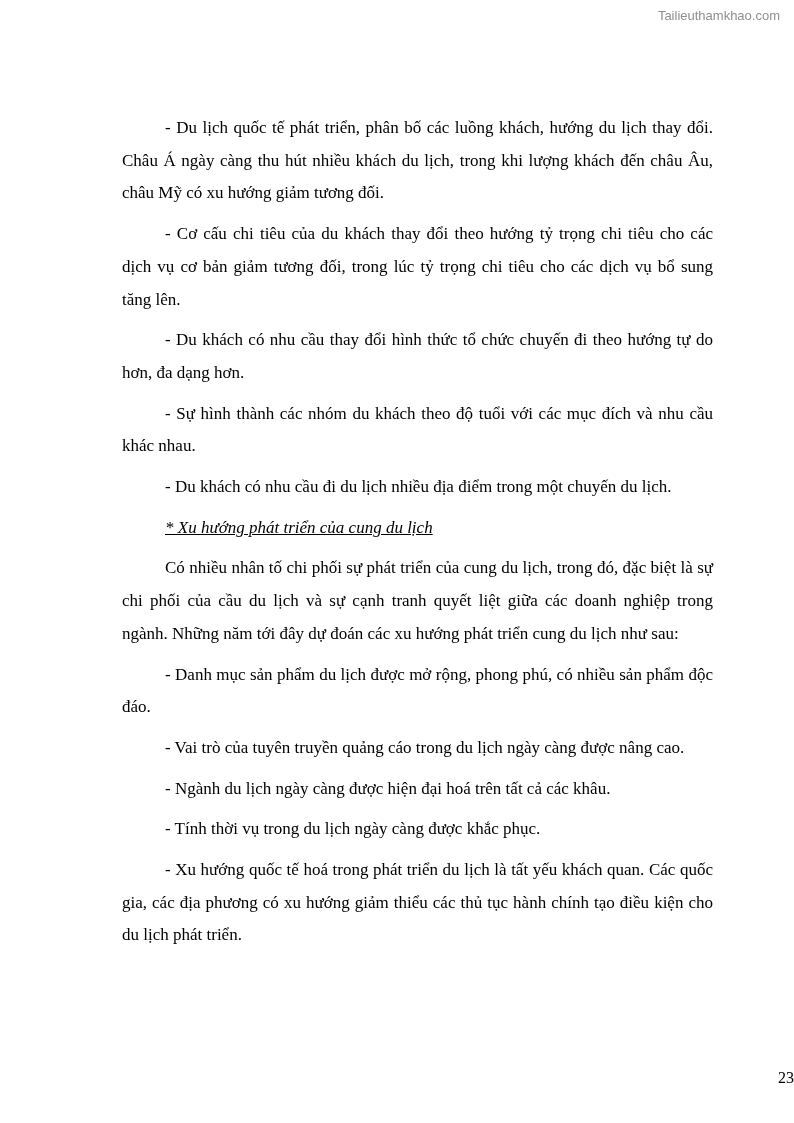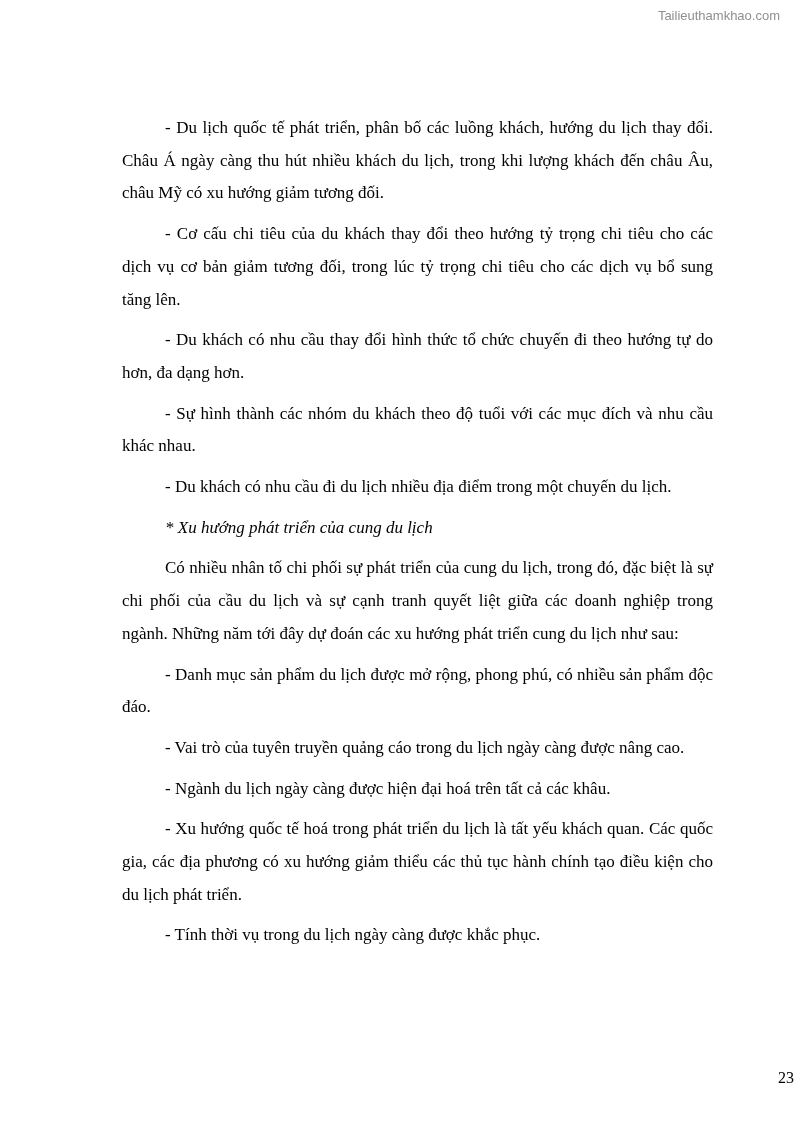--- a/index.html
+++ b/index.html
@@ -34,20 +34,21 @@
     line-height: 32.7px;
     text-align: justify;
   }
   .content p {
     margin: 8px;
     padding: 0;
     text-indent: 43px;
   }
   .content p.italic {
     font-style: italic;
+    text-decoration: underline;
   }
   .page-number {
     position: absolute;
     bottom: 36px;
     left: 0;
     width: 100%;
     text-align: right;
     font-size: 16px;
   }
 </style>
@@ -62,19 +63,19 @@
     <p>- Du lịch quốc tế phát triển, phân bố các luồng khách, hướng du lịch thay đổi. Châu Á ngày càng thu hút nhiều khách du lịch, trong khi lượng khách đến châu Âu, châu Mỹ có xu hướng giảm tương đối.</p>
     <p>- Cơ cấu chi tiêu của du khách thay đổi theo hướng tỷ trọng chi tiêu cho các dịch vụ cơ bản giảm tương đối, trong lúc tỷ trọng chi tiêu cho các dịch vụ bổ sung tăng lên.</p>
     <p>- Du khách có nhu cầu thay đổi hình thức tổ chức chuyến đi theo hướng tự do hơn, đa dạng hơn.</p>
     <p>- Sự hình thành các nhóm du khách theo độ tuổi với các mục đích và nhu cầu khác nhau.</p>
     <p>- Du khách có nhu cầu đi du lịch nhiều địa điểm trong một chuyến du lịch.</p>
     <p class="italic">* Xu hướng phát triển của cung du lịch</p>
     <p>Có nhiều nhân tố chi phối sự phát triển của cung du lịch, trong đó, đặc biệt là sự chi phối của cầu du lịch và sự cạnh tranh quyết liệt giữa các doanh nghiệp trong ngành. Những năm tới đây dự đoán các xu hướng phát triển cung du lịch như sau:</p>
     <p>- Danh mục sản phẩm du lịch được mở rộng, phong phú, có nhiều sản phẩm độc đáo.</p>
     <p>- Vai trò của tuyên truyền quảng cáo trong du lịch ngày càng được nâng cao.</p>
     <p>- Ngành du lịch ngày càng được hiện đại hoá trên tất cả các khâu.</p>
+    <p>- Tính thời vụ trong du lịch ngày càng được khắc phục.</p>
     <p>- Xu hướng quốc tế hoá trong phát triển du lịch là tất yếu khách quan. Các quốc gia, các địa phương có xu hướng giảm thiểu các thủ tục hành chính tạo điều kiện cho du lịch phát triển.</p>
-    <p>- Tính thời vụ trong du lịch ngày càng được khắc phục.</p>
   </div>
 
   <div class="page-number">23</div>
 
 </div>
 
 </body></html>

